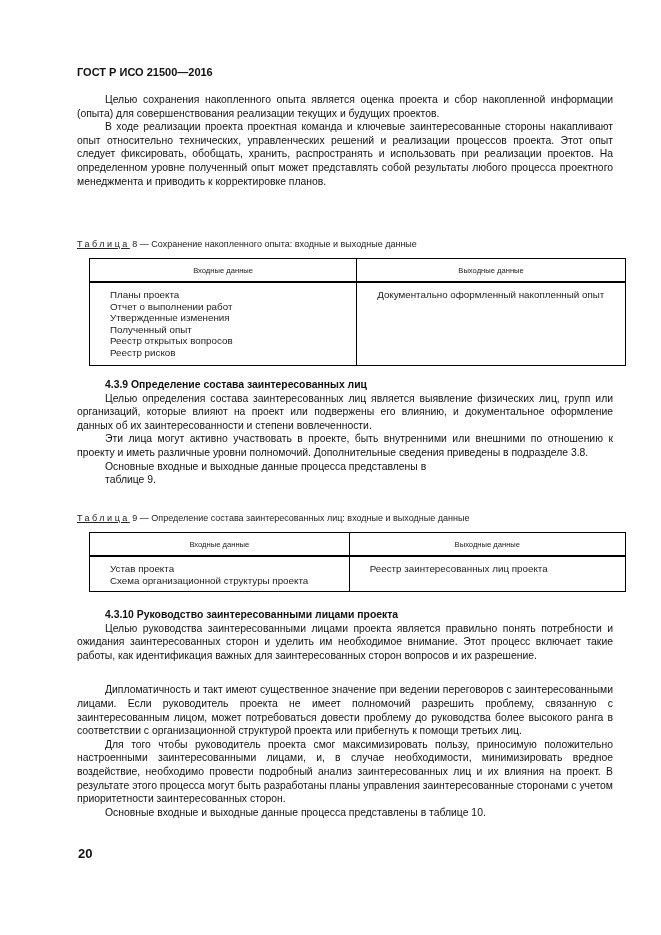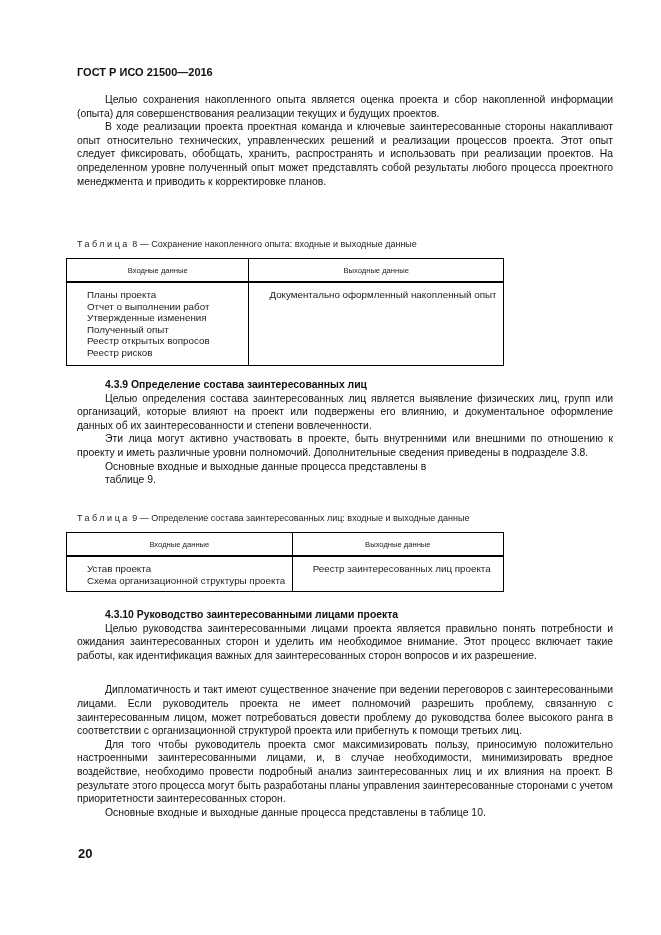--- a/index.html
+++ b/index.html
@@ -5,22 +5,22 @@
   html, body { margin: 0; padding: 0; background: #ffffff; }
   body { width: 661px; height: 935px; position: relative; overflow: hidden;
          font-family: "Liberation Sans", sans-serif; color: #111; }
   .abs { position: absolute; }
   .hdr { left: 77px; top: 66px; font-size: 11px; font-weight: bold; }
   .page-num { left: 78px; top: 846px; font-size: 13px; font-weight: bold; }
   .text { font-size: 10.4px; line-height: 13.6px; text-align: justify; width: 536px; left: 77px; }
   .text p { margin: 0; text-indent: 28px; }
   .text p.heading { font-weight: bold; }
   .caption { left: 77px; font-size: 9px; color: #222; }
-  .caption .spaced { letter-spacing: 2.5px; }
-  table.doc { position: absolute; left: 66px; width: 438px; border-collapse: collapse;
+  .caption .spaced { letter-spacing: 2.5px; text-decoration: underline; }
+  table.doc { position: absolute; left: 89px; width: 537px; border-collapse: collapse;
               font-size: 9.8px; }
   table.doc th { border: 1.5px solid #000; border-bottom: 2.5px solid #000; font-weight: normal;
                  font-size: 7.6px; color: #222; height: 22px; padding: 0; text-align: center; }
   table.doc td { border: 1.5px solid #000; vertical-align: top; padding: 6px 0 0 20px; line-height: 11.6px; color: #222; }
   table.doc td div { white-space: nowrap; }
 </style>
 </head>
 <body>
 
 <div class="abs hdr">ГОСТ Р ИСО 21500—2016</div>

